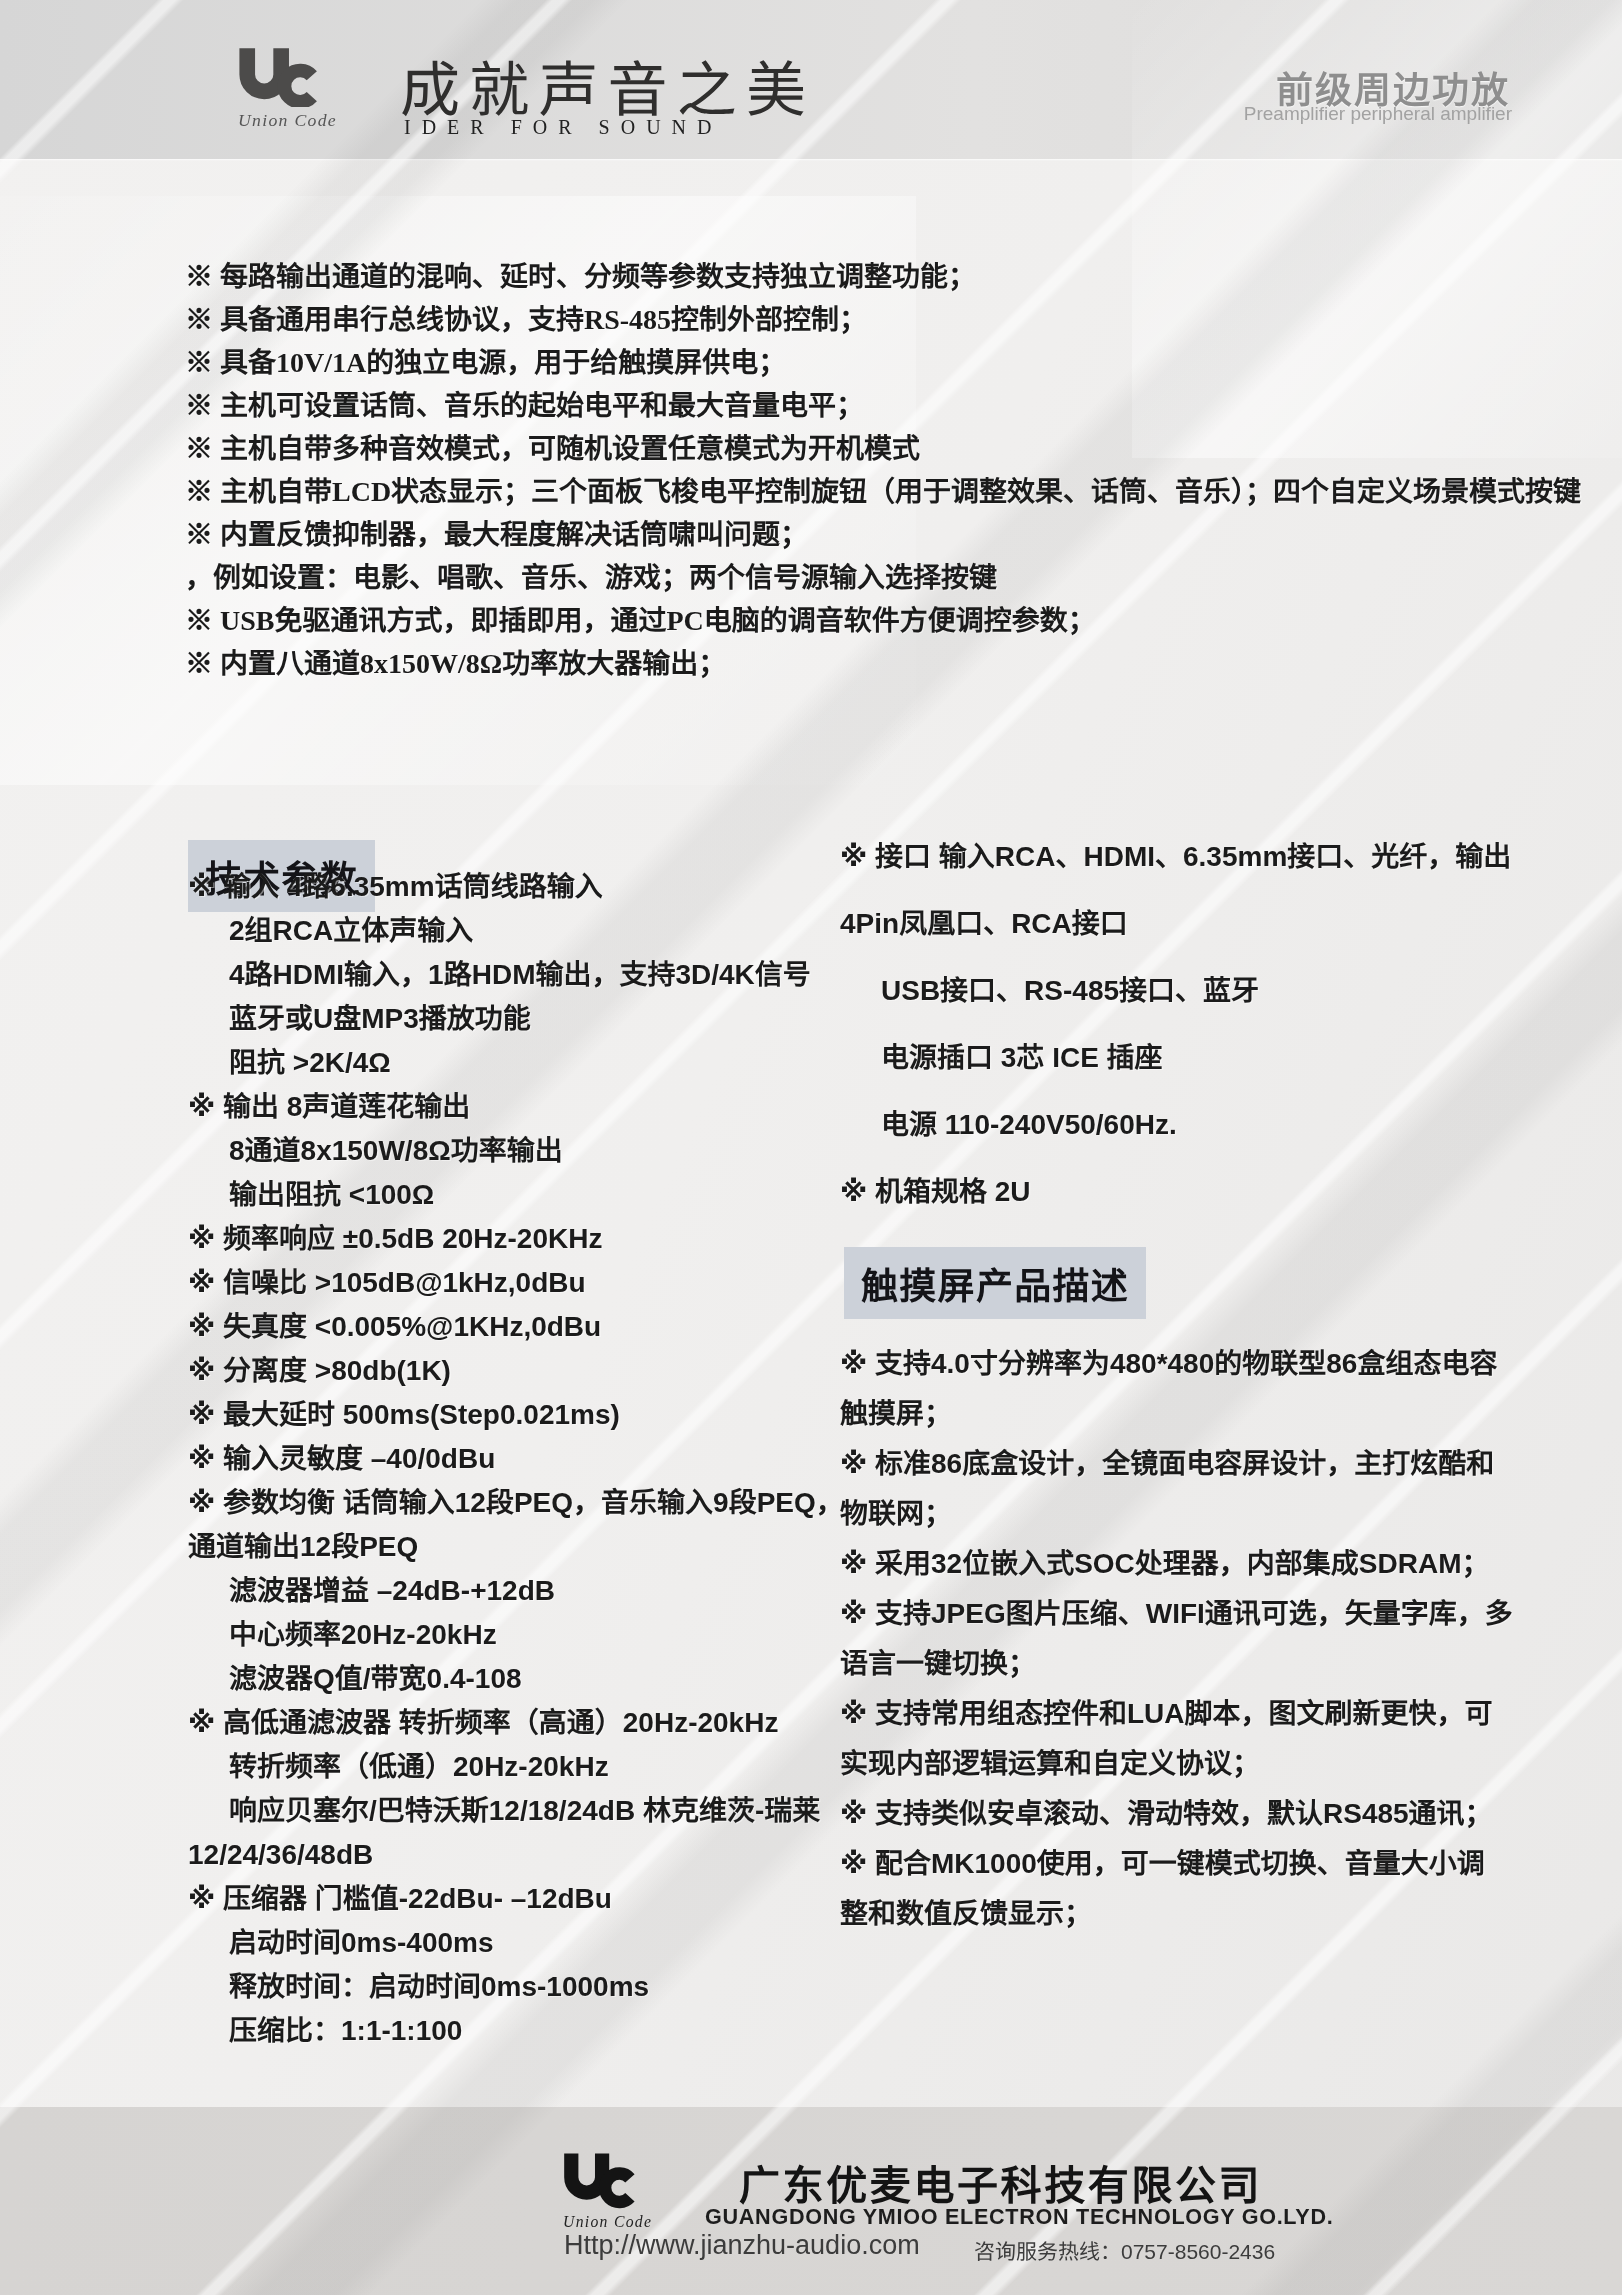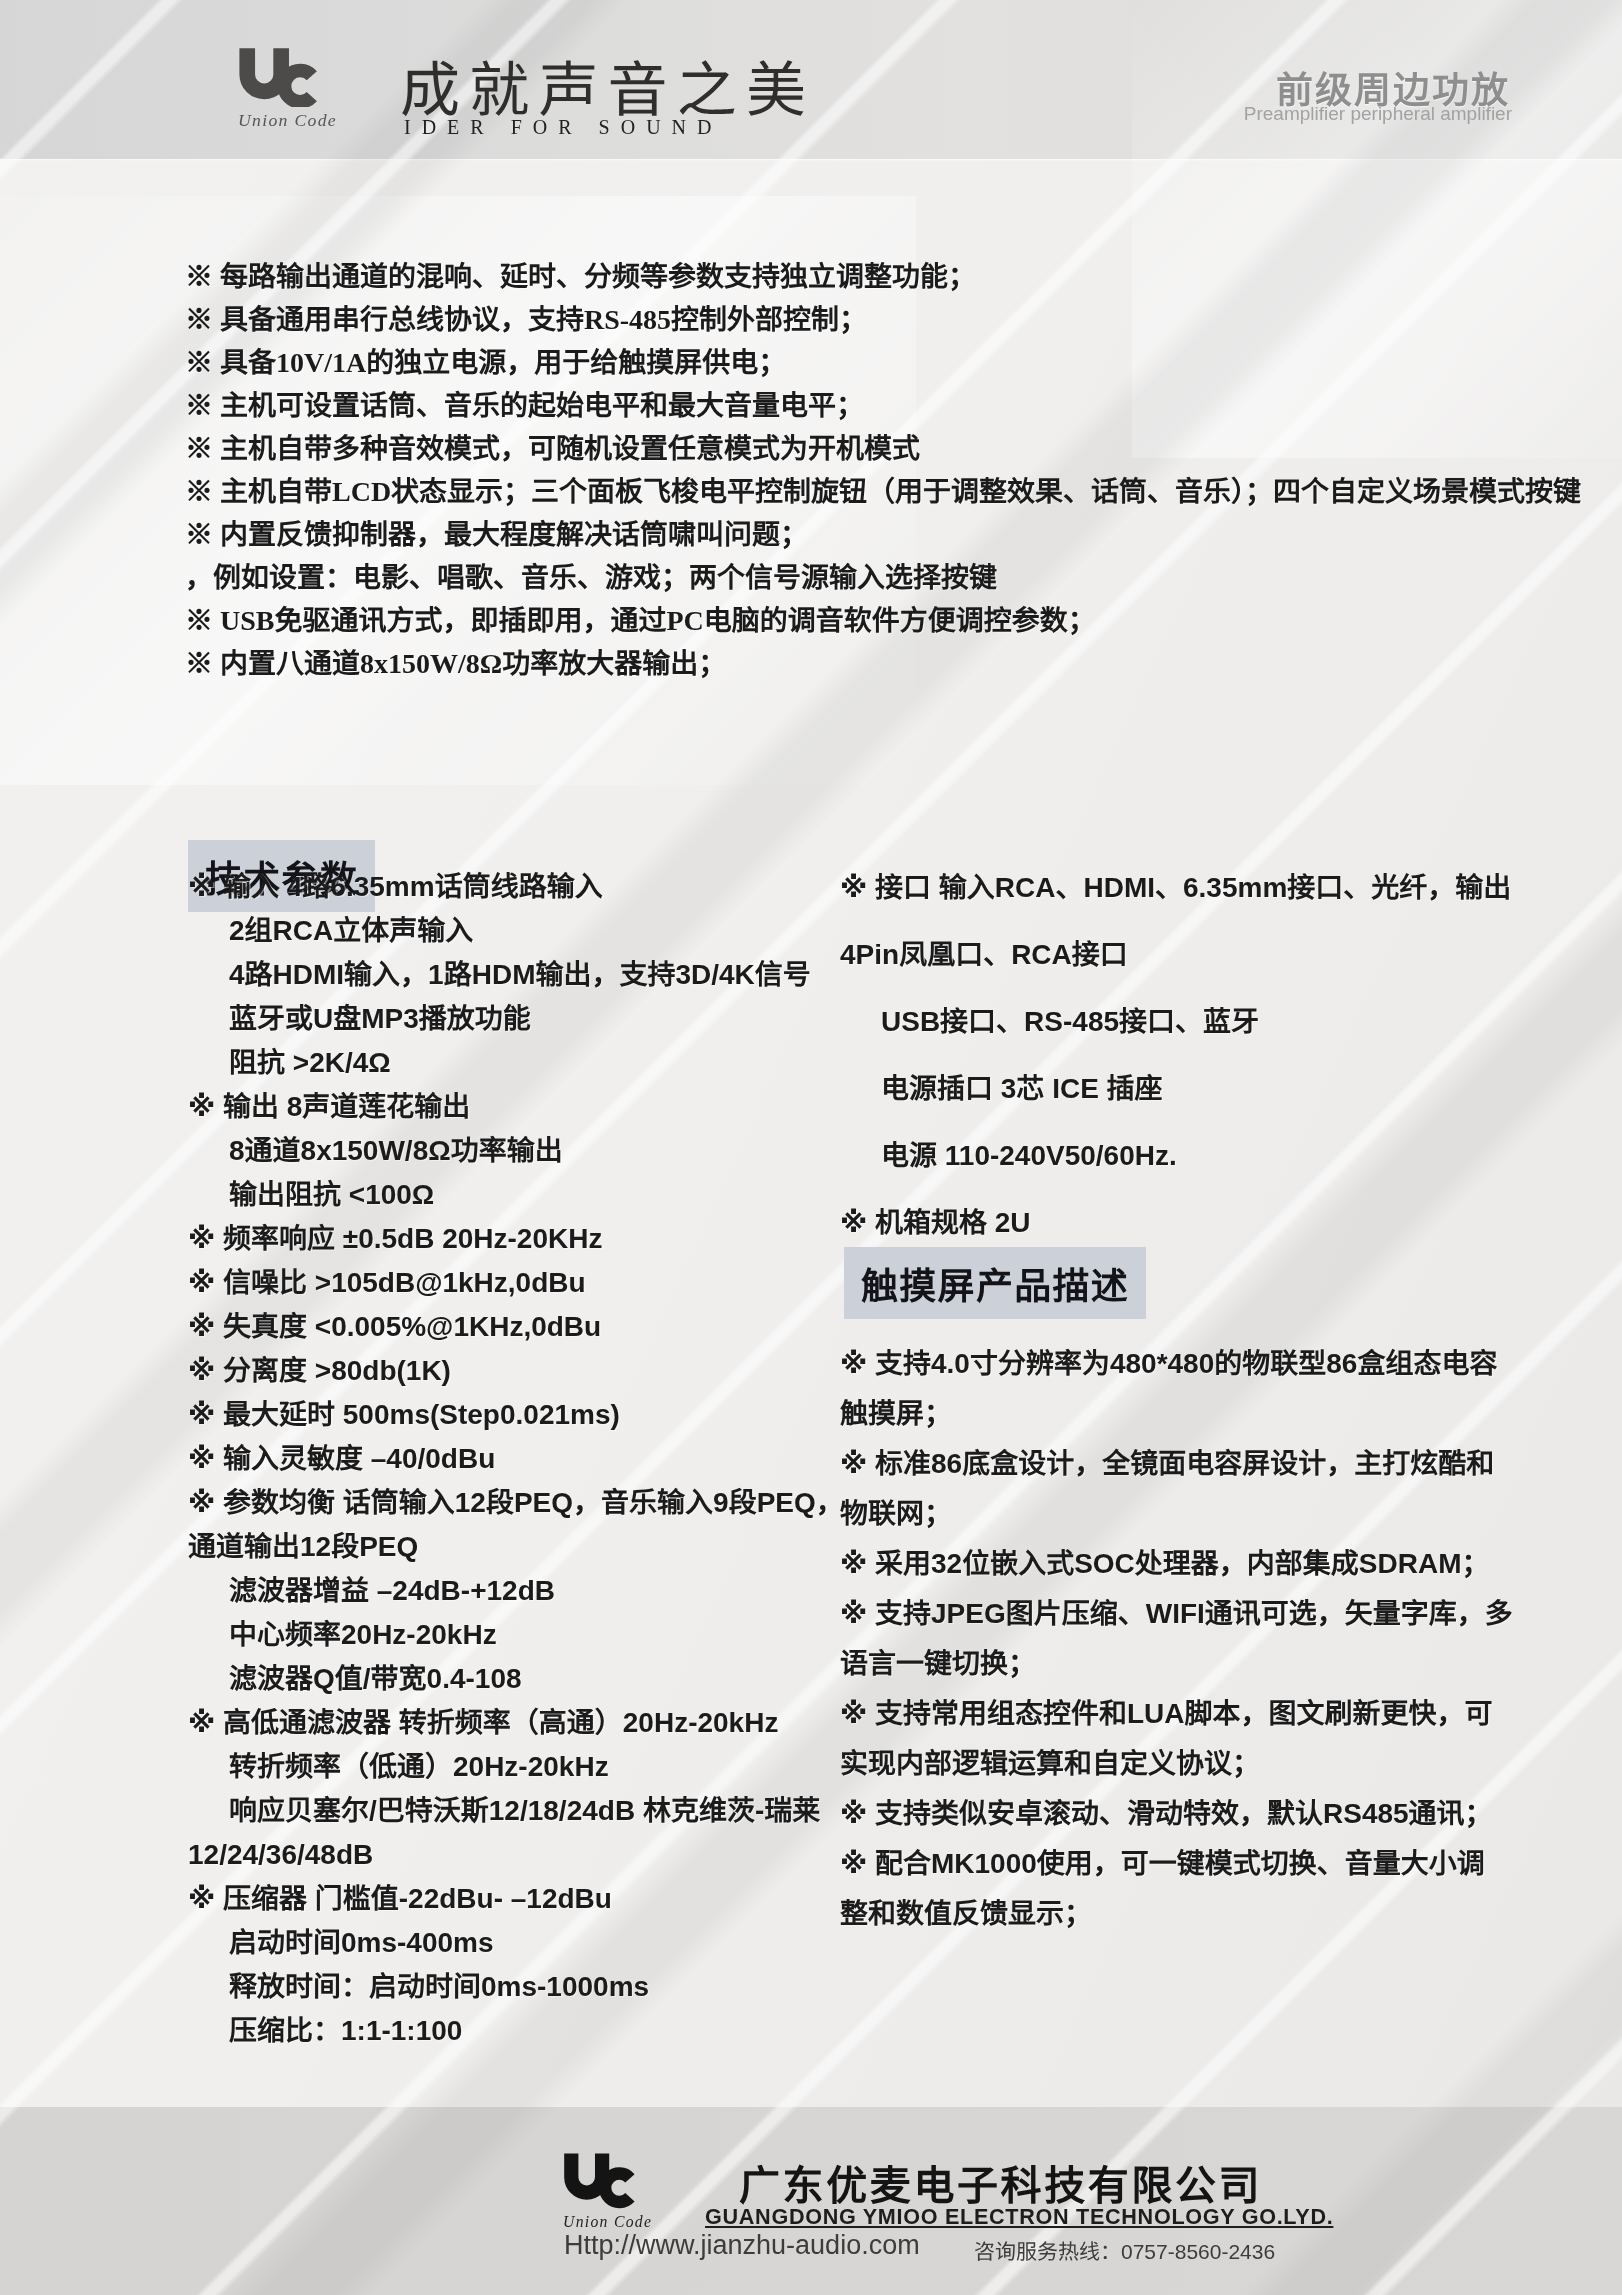--- a/index.html
+++ b/index.html
@@ -62,21 +62,21 @@
   .rightcol .line{font-size:28px;height:67px;line-height:67px;}
   .touchcol .line{font-size:28px;height:50px;line-height:50px;}
   
   .badge{
     display:inline-block;padding:9.2px 17px;
     background:#ccd1d9;color:#141418;
     font-size:37px;font-weight:bold;letter-spacing:1.3px;white-space:nowrap;
   }
   
   .foot-cn{font-size:41px;font-weight:bold;color:#141414;letter-spacing:2.6px;white-space:nowrap;margin-left:36px;}
-  .foot-en{font-size:21.6px;font-weight:bold;color:#1d1d1d;letter-spacing:0.7px;white-space:nowrap;text-decoration:underline;}
+  .foot-en{font-size:21.6px;font-weight:bold;color:#1d1d1d;letter-spacing:0.7px;white-space:nowrap;}
   .foot-url{font-size:27px;color:#3c3c3c;white-space:nowrap;}
   .foot-hot{font-size:21px;color:#3c3c3c;white-space:nowrap;}
 </style>
 </head>
 <body>
 
 <div class="page">
 
   <div class="topband"></div>
   <div class="footband"></div>
@@ -141,21 +141,21 @@
       <div class="line b">※ 高低通滤波器 转折频率（高通）20Hz-20kHz</div>
       <div class="line i1">转折频率（低通）20Hz-20kHz</div>
       <div class="line i1">响应贝塞尔/巴特沃斯12/18/24dB 林克维茨-瑞莱</div>
       <div class="line i0">12/24/36/48dB</div>
       <div class="line b">※ 压缩器 门槛值-22dBu- –12dBu</div>
       <div class="line i1">启动时间0ms-400ms</div>
       <div class="line i1">释放时间：启动时间0ms-1000ms</div>
       <div class="line i1">压缩比：1:1-1:100</div>
     </div>
 
-  <div class="z lines rightcol" style="left:840px;top:854px;width:772px;">
+  <div class="z lines rightcol" style="left:840px;top:823px;width:772px;">
 
   <div class="line b">※ 接口 输入RCA、HDMI、6.35mm接口、光纤，输出</div>
       <div class="line i0">4Pin凤凰口、RCA接口</div>
       <div class="line i1">USB接口、RS-485接口、蓝牙</div>
       <div class="line i1">电源插口 3芯 ICE 插座</div>
       <div class="line i1">电源 110-240V50/60Hz.</div>
       <div class="line b">※ 机箱规格 2U</div>
     </div>
 
   <div class="z" style="left:844px;top:1247px;">

